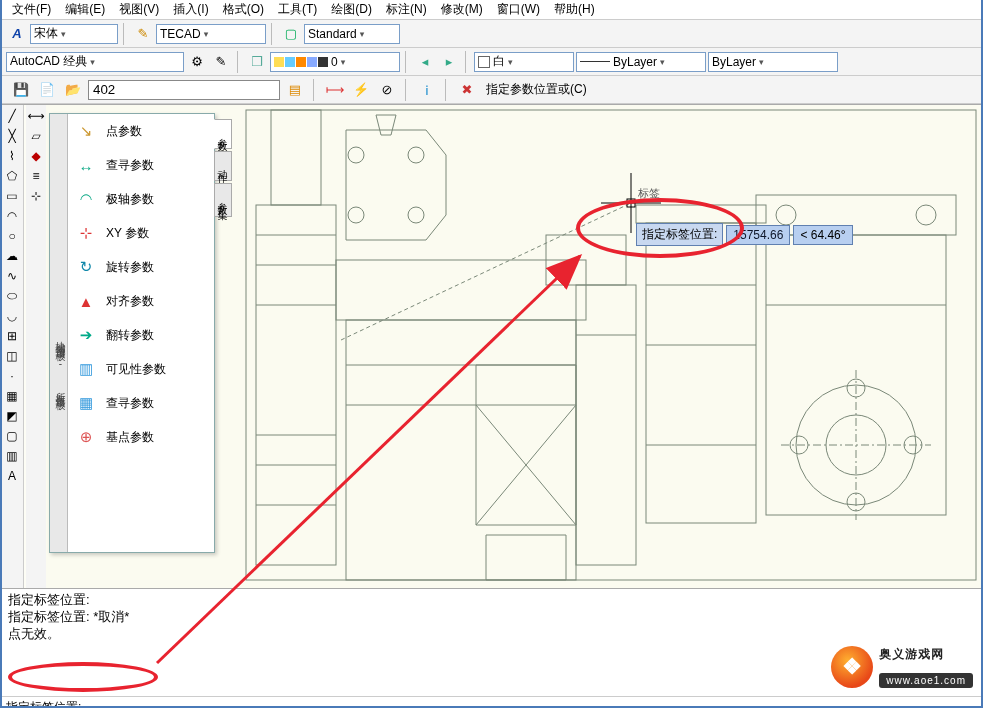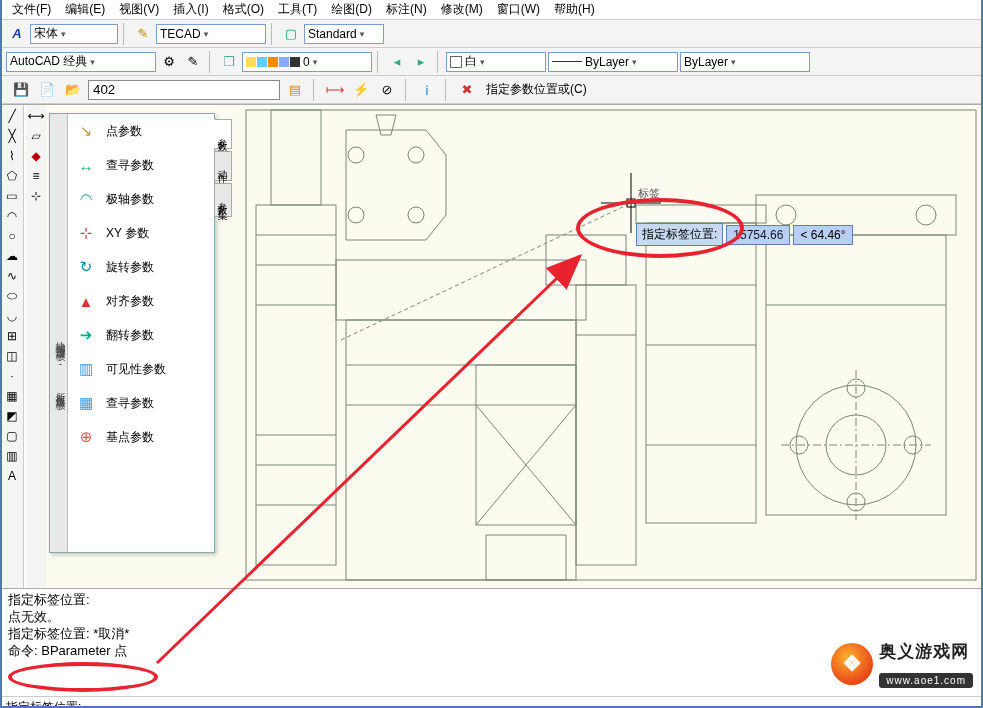--- a/index.html
+++ b/index.html
@@ -31,21 +31,21 @@
 .dyn-label { background:#c8d8f0; border:1px solid #6080b0; padding:2px 5px; font-size:12px; }
 .dyn-val { background:#b8cff0; border:1px solid #6080b0; padding:2px 6px; font-size:12px; min-width:60px; }
 .cmd-area { background:#fff; border-top:1px solid #aaa; padding:2px 6px; font-family:SimSun,monospace; font-size:13px; line-height:17px; height:108px; overflow:hidden; }
 .cmd-input-row { display:flex; align-items:center; background:#fff; border-top:1px solid #ccc; padding:2px 4px; }
 .cmd-input { border:none; outline:none; flex:1; font-family:SimSun,monospace; font-size:13px; }
 .ellipse-annot { position:absolute; border:4px solid #e8232f; border-radius:50%; pointer-events:none; }
 .arrow-annot { position:absolute; pointer-events:none; }
 .watermark { position:absolute; right:8px; bottom:18px; display:flex; align-items:center; gap:6px; }
 .wm-logo { width:42px; height:42px; border-radius:50%; background: radial-gradient(circle at 40% 35%, #ffb030, #e84818 70%); display:flex;align-items:center;justify-content:center;font-size:22px;color:#fff;font-weight:bold;}
 .wm-txt { display:flex; flex-direction:column; }
-.wm-name { font-size:17px; font-weight:bold; color:#222; letter-spacing:1px;}
+.wm-name { font-size:12px; font-weight:bold; color:#222; letter-spacing:1px;}
 .wm-url { background:#333; color:#fff; font-size:10px; padding:2px 7px; border-radius:3px; margin-top:10px; letter-spacing:1px;}
 .row3 { background:#f4f4f4; height:28px; display:flex; align-items:center; padding:2px 8px; gap:4px; border-bottom:1px solid #ccc;}
 .input-search{width:192px;}
 .colorbox{width:12px;height:12px;background:#fff;border:1px solid #666;display:inline-block;}
 .layer-colors{display:flex;gap:1px;}
 .lc{width:10px;height:10px;}
 </style>
 </head>
 <body>
 
@@ -70,28 +70,28 @@
       <span class="dd">▾</span>
     </div>
   <span class="tb-sep"></span>
   <span class="tb-btn" style="color:#c80">✎</span>
   <div class="combo" style="width:110px">
       <span>TECAD</span>
       <span class="dd">▾</span>
     </div>
   <span class="tb-sep"></span>
   <span class="tb-btn" style="color:#0a5">▢</span>
-  <div class="combo" style="width:80px">
+  <div class="combo" style="width:96px">
       <span>Standard</span>
       <span class="dd">▾</span>
     </div>
 </div>
 
 <div class="toolbar">
-  <div class="combo" style="width:150px">
+  <div class="combo" style="width:178px">
       <span>AutoCAD 经典</span>
       <span class="dd">▾</span>
     </div>
   <span class="tb-btn">⚙</span>
   <span class="tb-btn">✎</span>
   <span class="tb-sep"></span>
   <span class="tb-btn" style="color:#5a9">❒</span>
   <div class="combo" style="width:130px">
     <span class="layer-colors">
       <span class="lc" style="background:#fd5"></span>
@@ -290,23 +290,22 @@
         <div class="pal-tab active">参数</div>
         <div class="pal-tab">动作</div>
         <div class="pal-tab">参数集</div>
       </div>
     </div>
   </div>
 </div>
 
 <div class="cmd-area" id="cmdlog">
     <div>指定标签位置:</div>
+    <div>指定标签位置:  *取消*</div>
     <div>点无效。</div>
-    <div>指定标签位置:  *取消*</div>
-    <div>命令:  BParameter 点</div>
   </div>
 <div class="cmd-input-row">
   <span>指定标签位置:</span>
   <input class="cmd-input" style="">
 </div>
 
 <div class="ellipse-annot" style="left:574px; top:198px; width:168px; height:60px"></div>
 <div class="ellipse-annot" style="left:6px; top:662px; width:150px; height:30px"></div>
 <svg class="arrow-annot" style="left:0;top:0" width="983" height="708">
   <defs>

